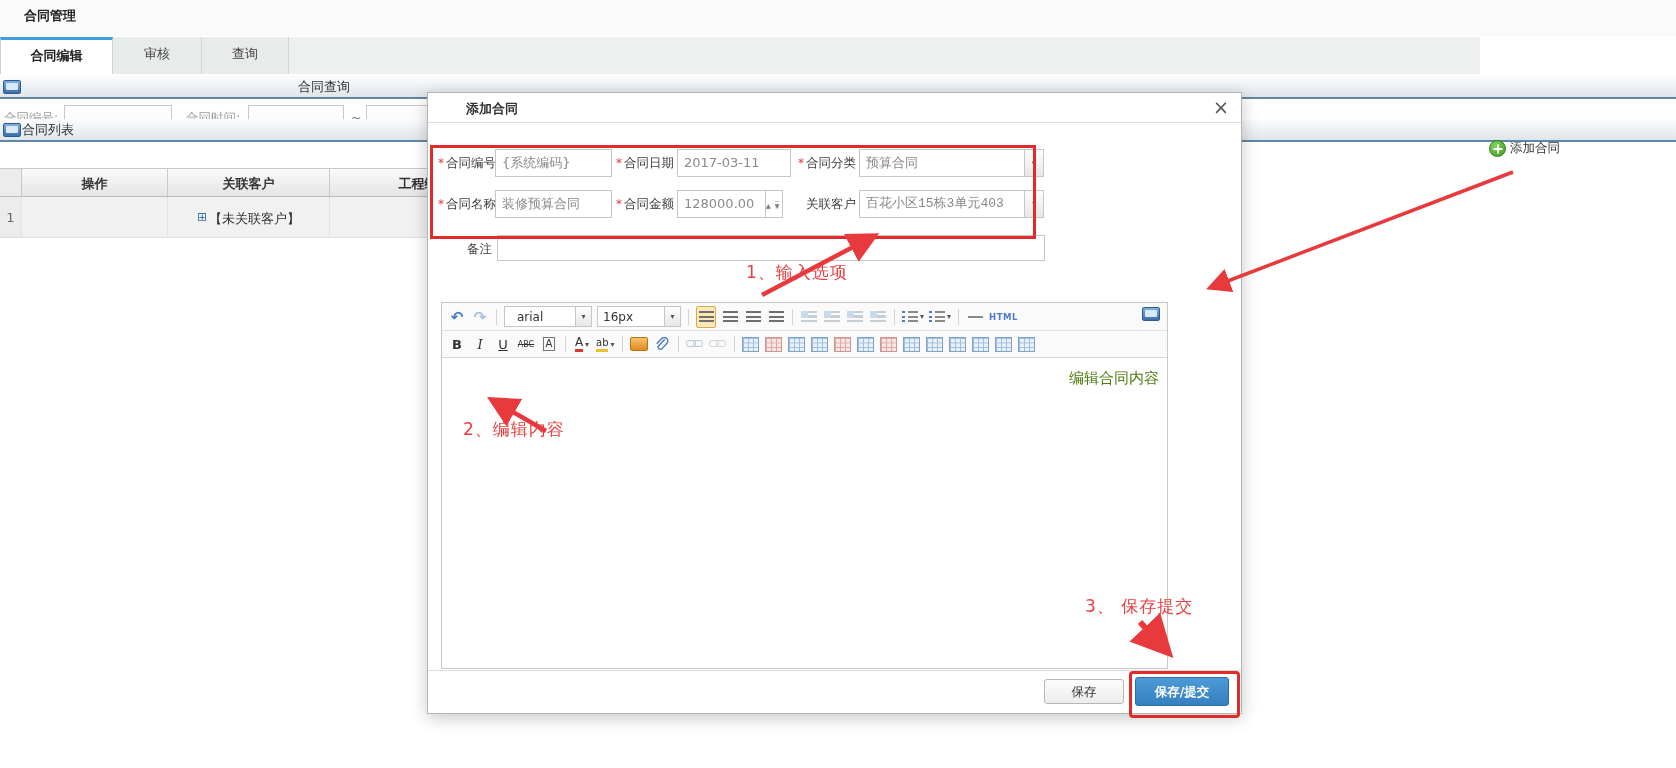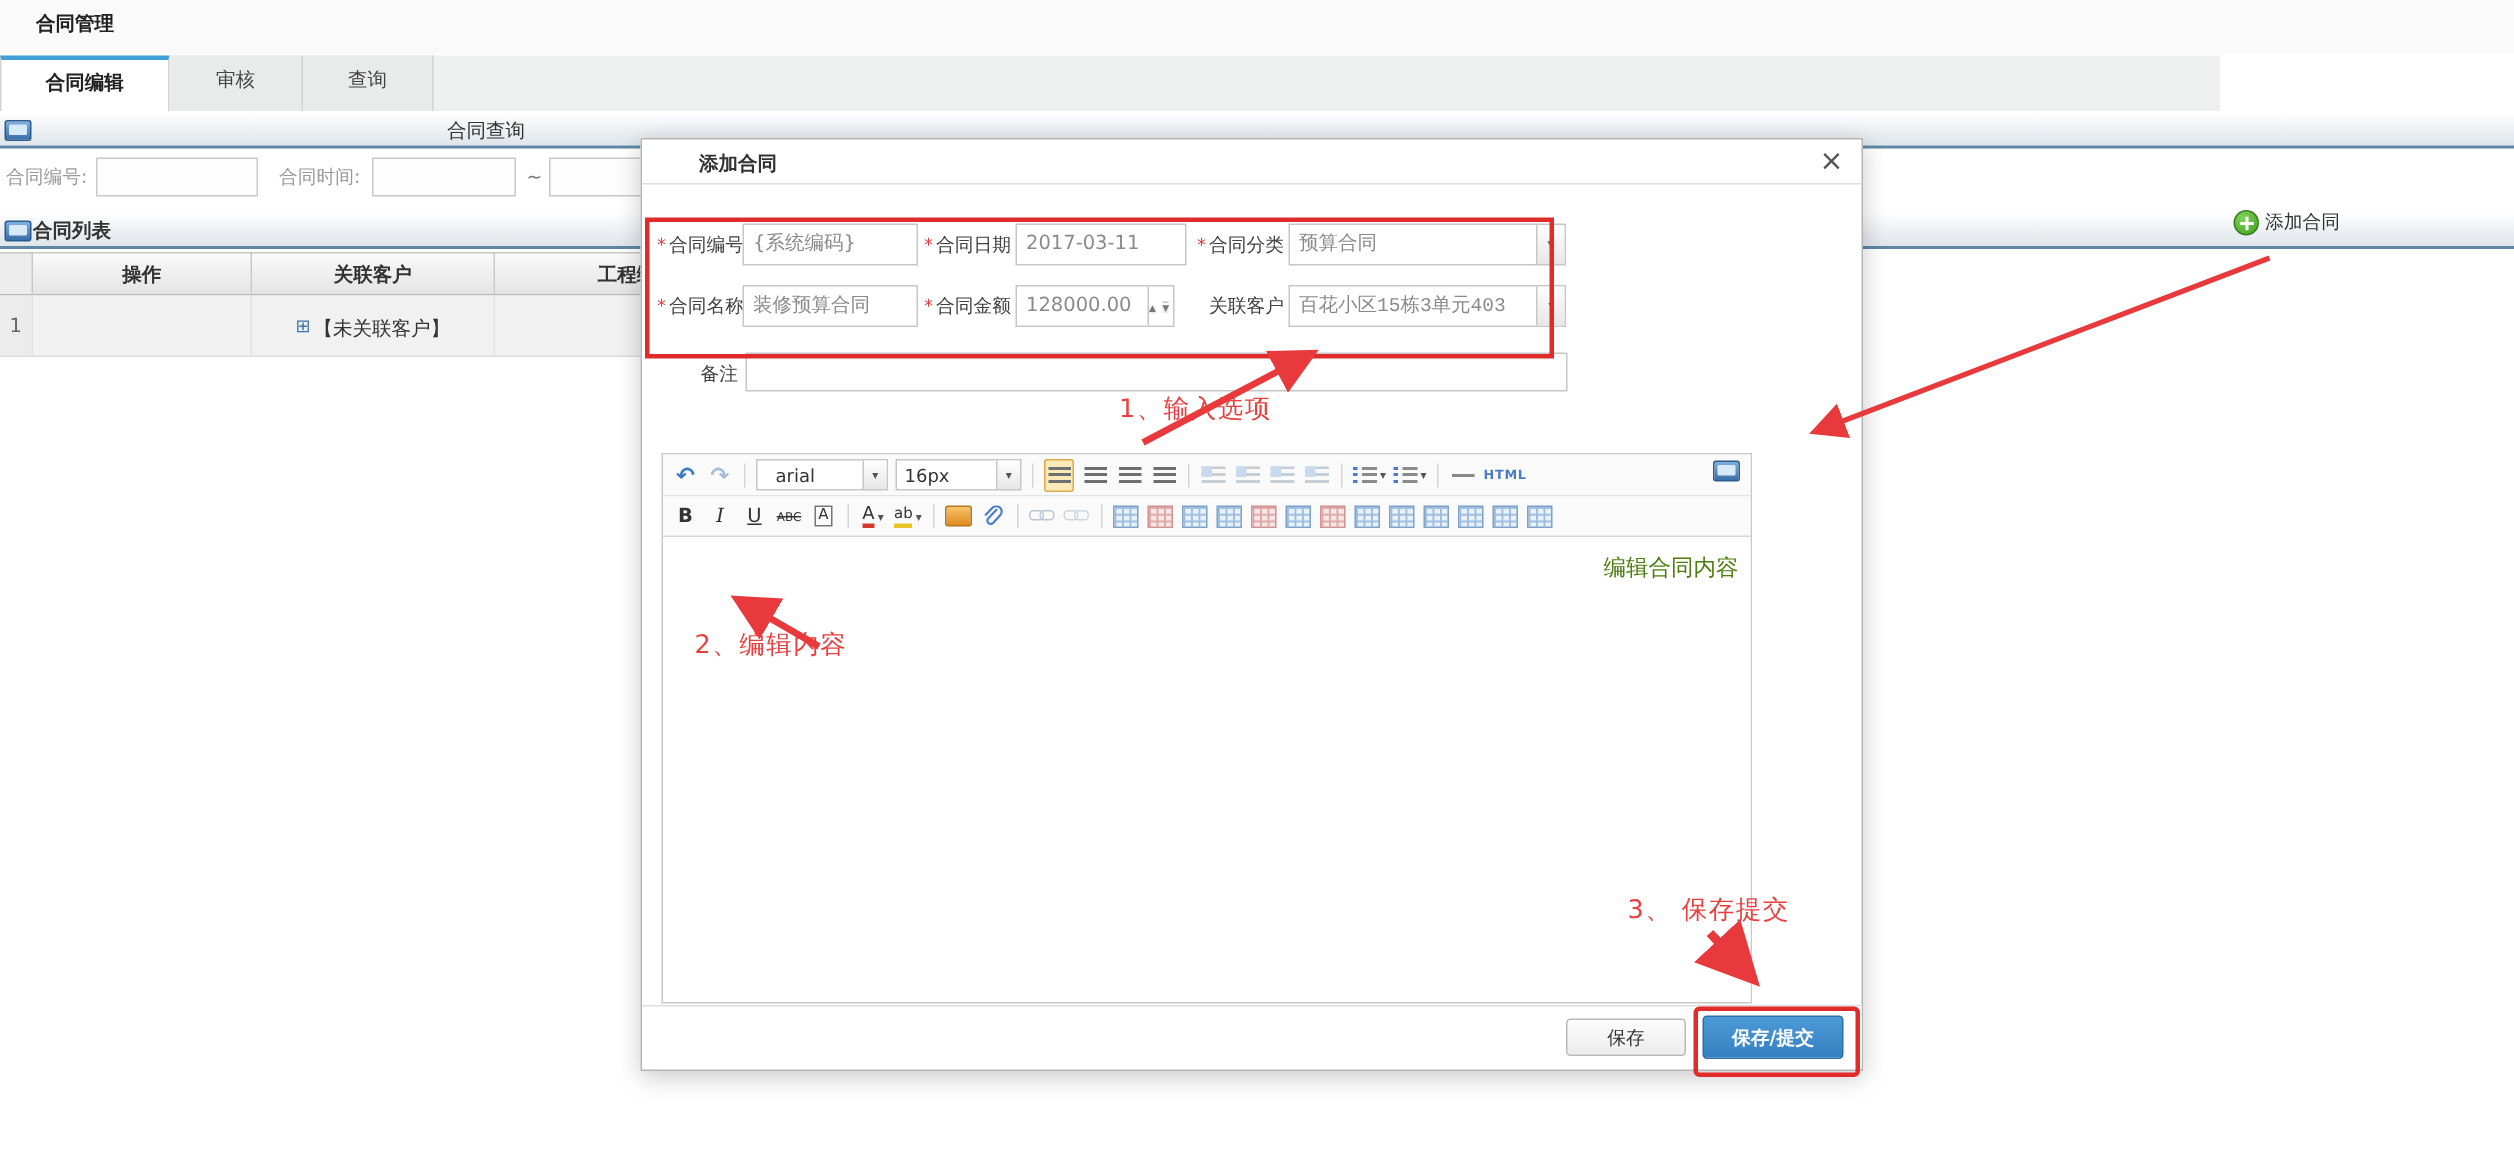--- a/index.html
+++ b/index.html
@@ -133,21 +133,21 @@
 
   <div class="abs" style="left:0;top:99px;width:1676px;height:37px;">
     <span class="slabel abs" style="left:4px;top:6px;">合同编号:</span>
     <div class="sinput abs" style="left:64px;top:6px;width:108px;"></div>
     <span class="slabel abs" style="left:186px;top:6px;">合同时间:</span>
     <div class="sinput abs" style="left:248px;top:6px;width:96px;"></div>
     <span class="slabel abs" style="left:351px;top:6px;color:#777;">~</span>
     <div class="sinput abs" style="left:366px;top:6px;width:96px;"></div>
   </div>
 
-  <div class="abs panel-hd" style="top:143px;font-weight:bold;">
+  <div class="abs panel-hd" style="top:119px;">
     <span class="monitor abs" style="left:3px;top:3px;"></span>
     <span class="panel-title abs" style="left:22px;top:2px;">合同列表</span>
   </div>
 
   <div class="abs" id="add-contract-btn" style="left:1489px;top:140px;">
     <span class="addplus"></span>
     <span id="add-contract-label">添加合同</span>
   </div>
 
   <div class="abs" id="grid">

